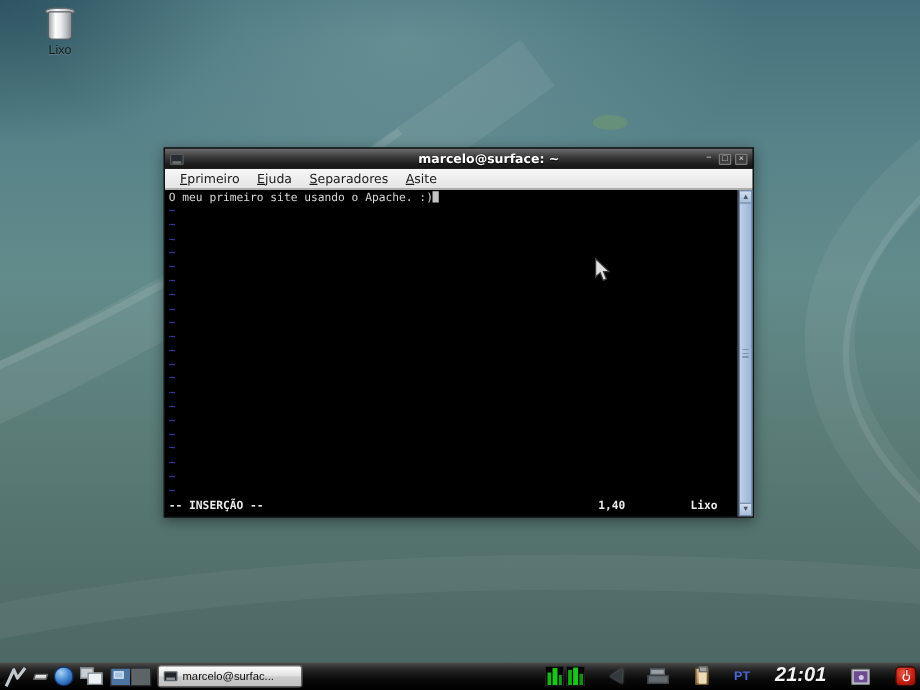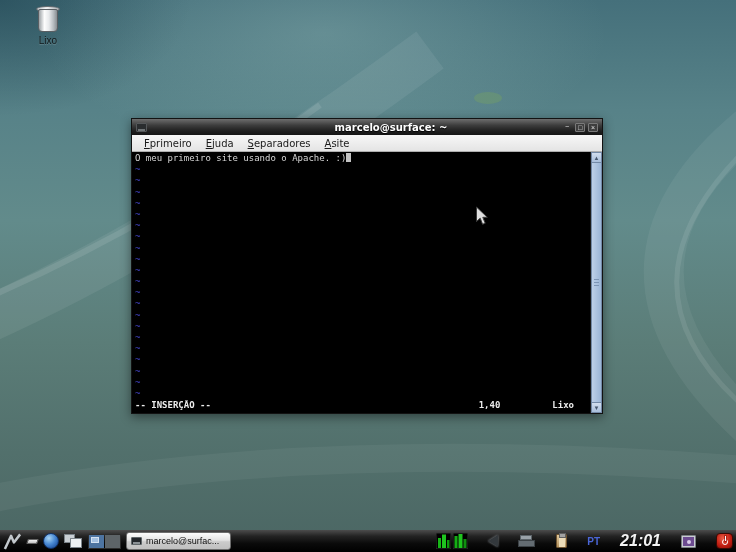--- a/index.html
+++ b/index.html
@@ -74,21 +74,21 @@
     background:radial-gradient(circle at 35% 30%, #a8d4f2, #4a8ad4 45%, #1c4f9e 85%); border:1px solid #11336a; }
   .fm-back { width:11px; height:9px; background:#c9cfd4; border:1px solid #7c848a; position:absolute; left:0; top:0; }
   .fm-front { width:12px; height:10px; background:#eef1f3; border:1px solid #7c848a; position:absolute; left:6px; top:4px; }
   .fm-wrap { position:relative; width:19px; height:15px; }
   .pager { display:flex; gap:1px; border:1px solid #2c2c2c; }
   .ws { width:15px; height:13px; position:relative; }
   .ws1 { background:#4d74a1; }
   .ws1 .ws-win { position:absolute; left:2px; top:2px; width:8px; height:6px; background:#a5c2e2; border:1px solid #d4e2f2; }
   .ws2 { background:#5d6468; }
 
-  .taskbtn { width:105px; height:18px; display:flex; align-items:center; gap:4px; padding:0 4px;
+  .taskbtn { width:116px; height:18px; display:flex; align-items:center; gap:4px; padding:0 4px;
     border:1px solid #6d6d6d; border-radius:3px;
     background:linear-gradient(180deg,#fdfdfd 0%,#e3e3e3 45%,#cbcbcb 55%,#c0c0c0 100%); }
   .taskbtn-icon { width:11px; height:8px; background:#22262a; border:1px solid #5f6669; border-radius:1px; position:relative; flex:none; }
   .taskbtn-icon::after { content:""; position:absolute; left:1px; right:1px; bottom:0; height:2px; background:#8a9094; }
   .taskbtn-label { font-size:9px; color:#0e0e0e; white-space:nowrap; overflow:hidden; }
 
   .tray { margin-left:auto; display:flex; align-items:center; gap:20px; }
   .meter { display:flex; gap:2px; }
   .meter svg { display:block; }
   .vol-arrow { width:0; height:0; border-top:6px solid transparent; border-bottom:6px solid transparent;

